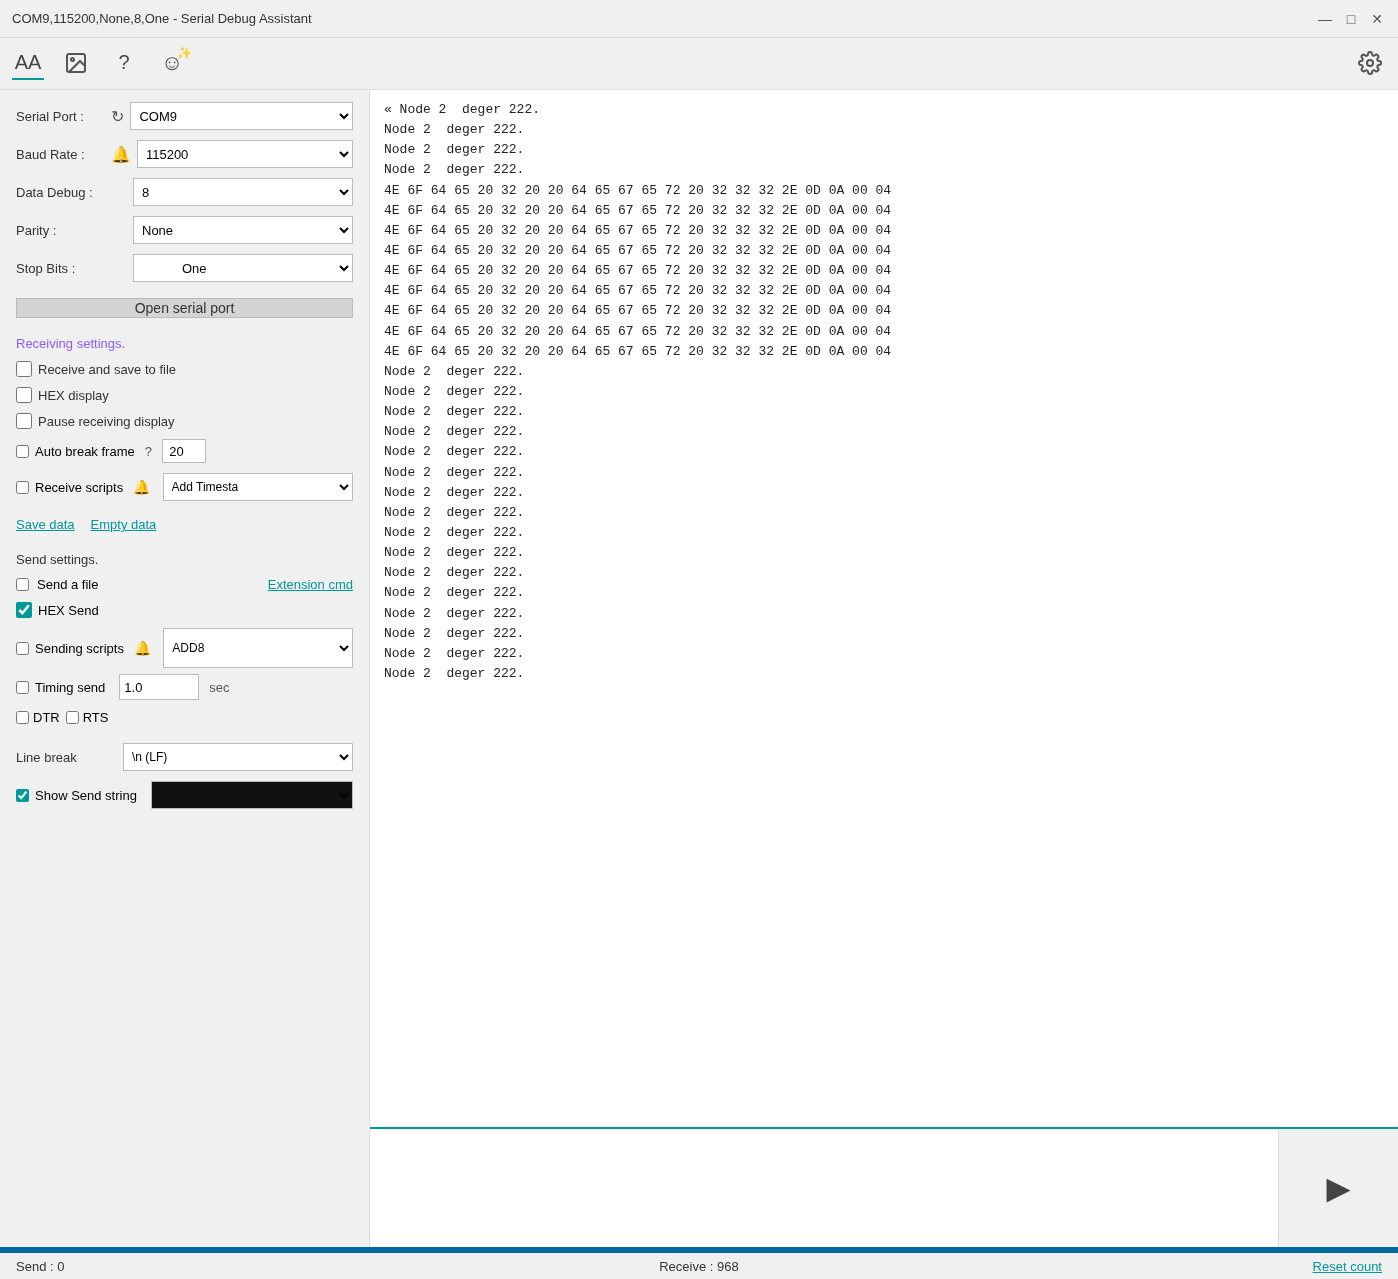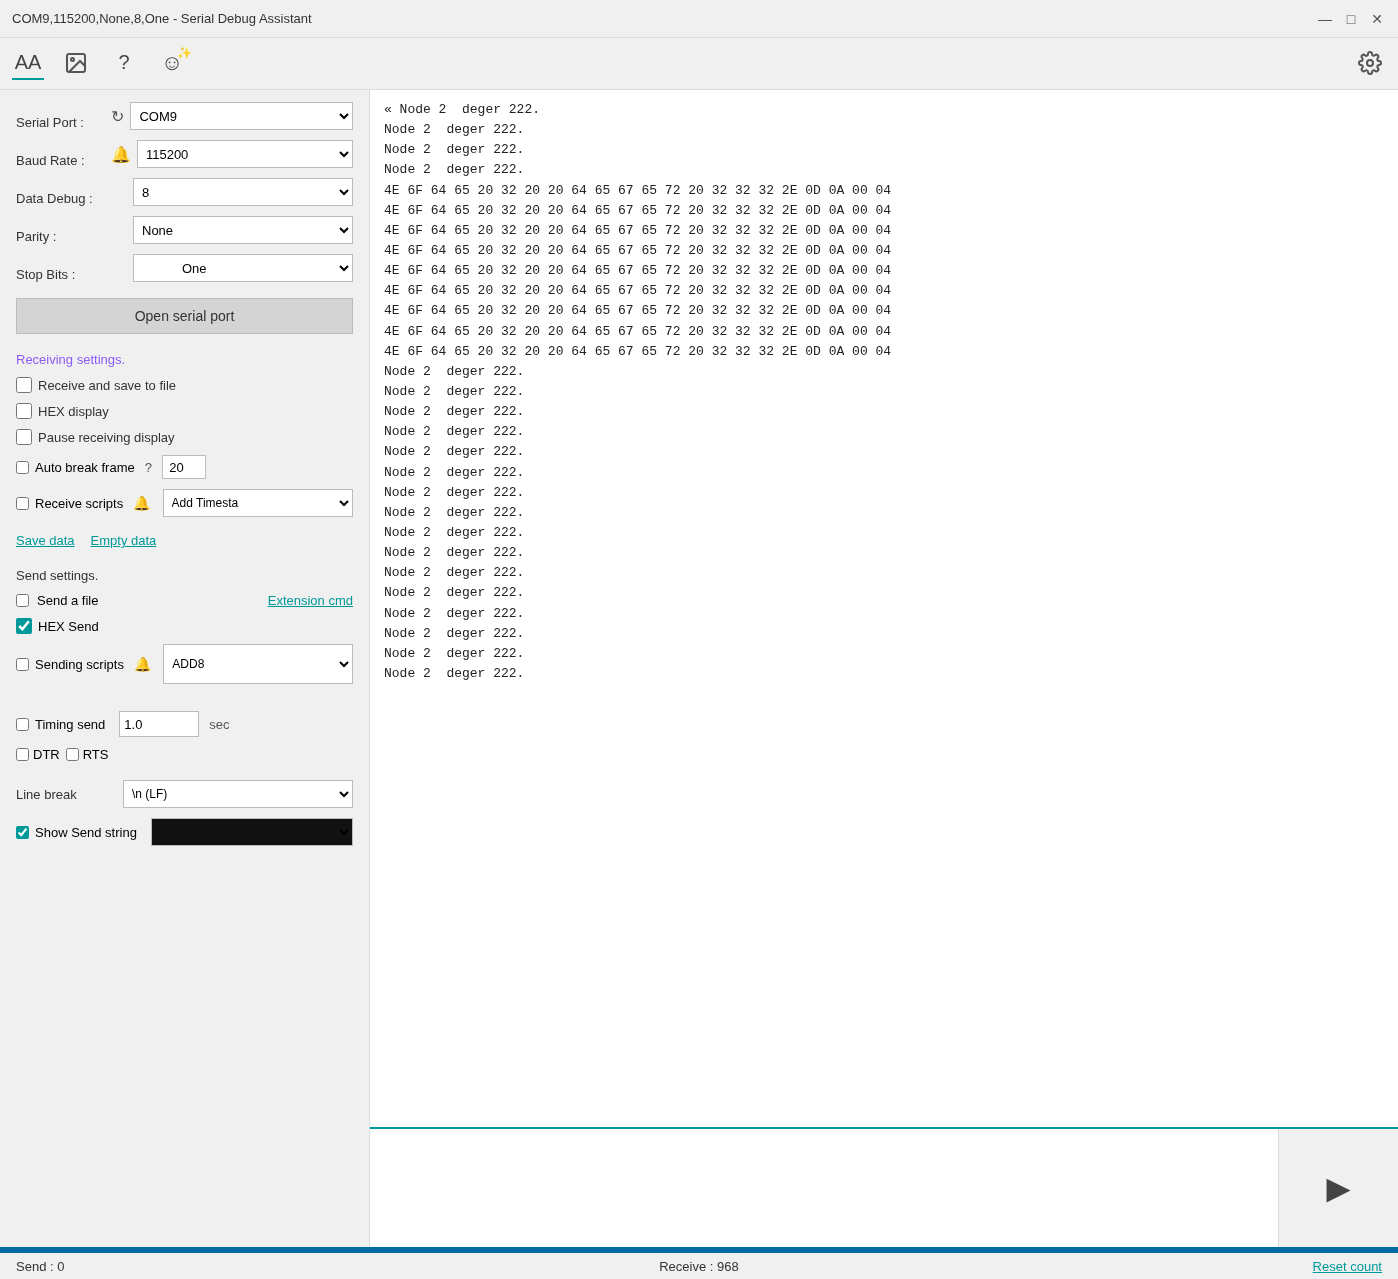--- a/index.html
+++ b/index.html
@@ -79,21 +79,21 @@
       background: #f0f0f0;
       padding: 12px 16px;
       display: flex;
       flex-direction: column;
       gap: 6px;
       overflow-y: auto;
       border-right: 1px solid #ddd;
     }
     .form-row {
       display: flex;
-      align-items: flex-end;
+      align-items: center;
       margin-bottom: 4px;
     }
     .form-label {
       width: 95px;
       font-size: 13px;
       color: #333;
       flex-shrink: 0;
     }
     .form-control-group {
       display: flex;
@@ -110,21 +110,21 @@
       height: 28px;
       border: 1px solid #bbb;
       background: #fff;
       font-size: 13px;
       padding: 0 4px;
       cursor: pointer;
       flex: 1;
     }
     .open-port-btn {
       width: 100%;
-      height: 36px;
+      height: 20px;
       background: #d4d4d4;
       border: 1px solid #bbb;
       font-size: 14px;
       cursor: pointer;
       margin: 6px 0;
       color: #333;
     }
     .section-title {
       font-size: 13px;
       color: #8b5cf6;
@@ -213,21 +213,21 @@
       accent-color: #009999;
       cursor: pointer;
     }
     .checked-box {
       accent-color: #009999;
     }
     .sending-scripts-row {
       display: flex;
       align-items: center;
       gap: 6px;
-      margin-bottom: 21px;
+      margin-bottom: 0;
     }
     .timing-row {
       display: flex;
       align-items: center;
       gap: 6px;
       margin-bottom: 4px;
     }
     .timing-input {
       width: 80px;
       height: 26px;

